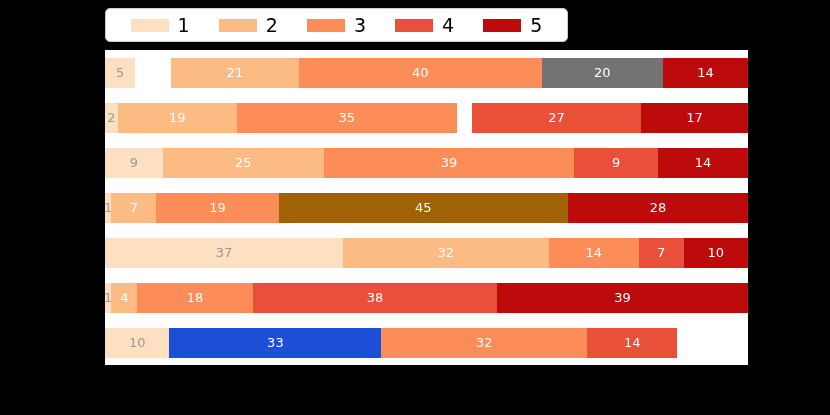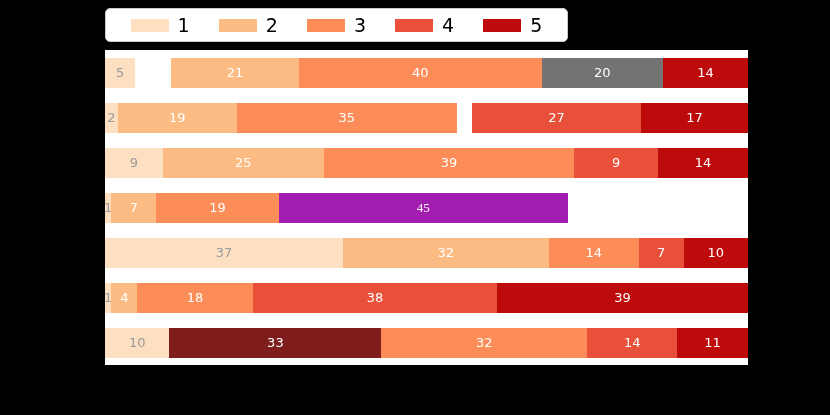--- a/index.html
+++ b/index.html
@@ -163,22 +163,25 @@
     <div class="bar-row">
       <div class="bar-seg" style="background: rgb(253, 224, 194); width: 1%;">
         <span class="seg-label seg-dark-text">1</span>
       </div>
       <div class="bar-seg" style="background: rgb(253, 187, 132); width: 7%;">
         <span class="seg-label seg-light-text">7</span>
       </div>
       <div class="bar-seg" style="background: rgb(252, 141, 89); width: 19%;">
         <span class="seg-label seg-light-text">19</span>
       </div>
-      <div class="bar-seg" style="background: #a21caf; width: 45%; font-family: Liberation Serif, serif;">
+      <div class="bar-seg" style="background: #a16207; width: 45%;">
         <span class="seg-label seg-light-text">45</span>
+      </div>
+      <div class="bar-seg" style="background: rgb(189, 10, 10); width: 28%;">
+        <span class="seg-label seg-light-text">28</span>
       </div>
     </div>
     <div class="bar-row">
       <div class="bar-seg" style="background: rgb(253, 224, 194); width: 37%;">
         <span class="seg-label seg-dark-text">37</span>
       </div>
       <div class="bar-seg" style="background: rgb(253, 187, 132); width: 32%;">
         <span class="seg-label seg-light-text">32</span>
       </div>
       <div class="bar-seg" style="background: rgb(252, 141, 89); width: 14%;">
@@ -205,26 +208,23 @@
         <span class="seg-label seg-light-text">38</span>
       </div>
       <div class="bar-seg" style="background: rgb(189, 10, 10); width: 39%;">
         <span class="seg-label seg-light-text">39</span>
       </div>
     </div>
     <div class="bar-row">
       <div class="bar-seg" style="background: rgb(253, 224, 194); width: 10%;">
         <span class="seg-label seg-dark-text">10</span>
       </div>
-      <div class="bar-seg" style="background: #7f1d1d; width: 33%;">
+      <div class="bar-seg" style="background: #1d4ed8; width: 33%;">
         <span class="seg-label seg-light-text">33</span>
       </div>
       <div class="bar-seg" style="background: rgb(252, 141, 89); width: 32%;">
         <span class="seg-label seg-light-text">32</span>
       </div>
       <div class="bar-seg" style="background: rgb(232, 80, 58); width: 14%;">
         <span class="seg-label seg-light-text">14</span>
       </div>
-      <div class="bar-seg" style="background: rgb(189, 10, 10); width: 11%;">
-        <span class="seg-label seg-light-text">11</span>
-      </div>
     </div>
   </div>
 
 </body></html>

